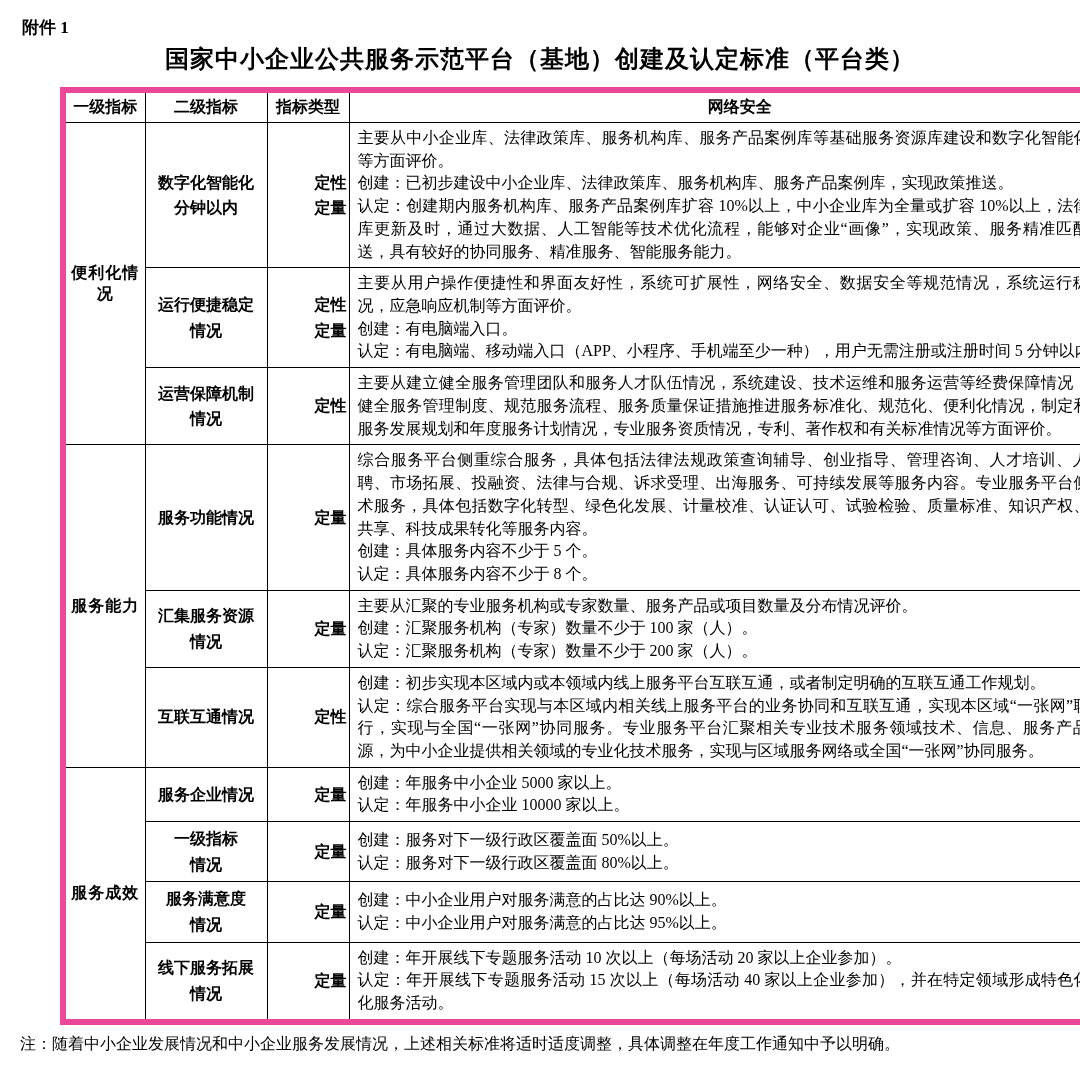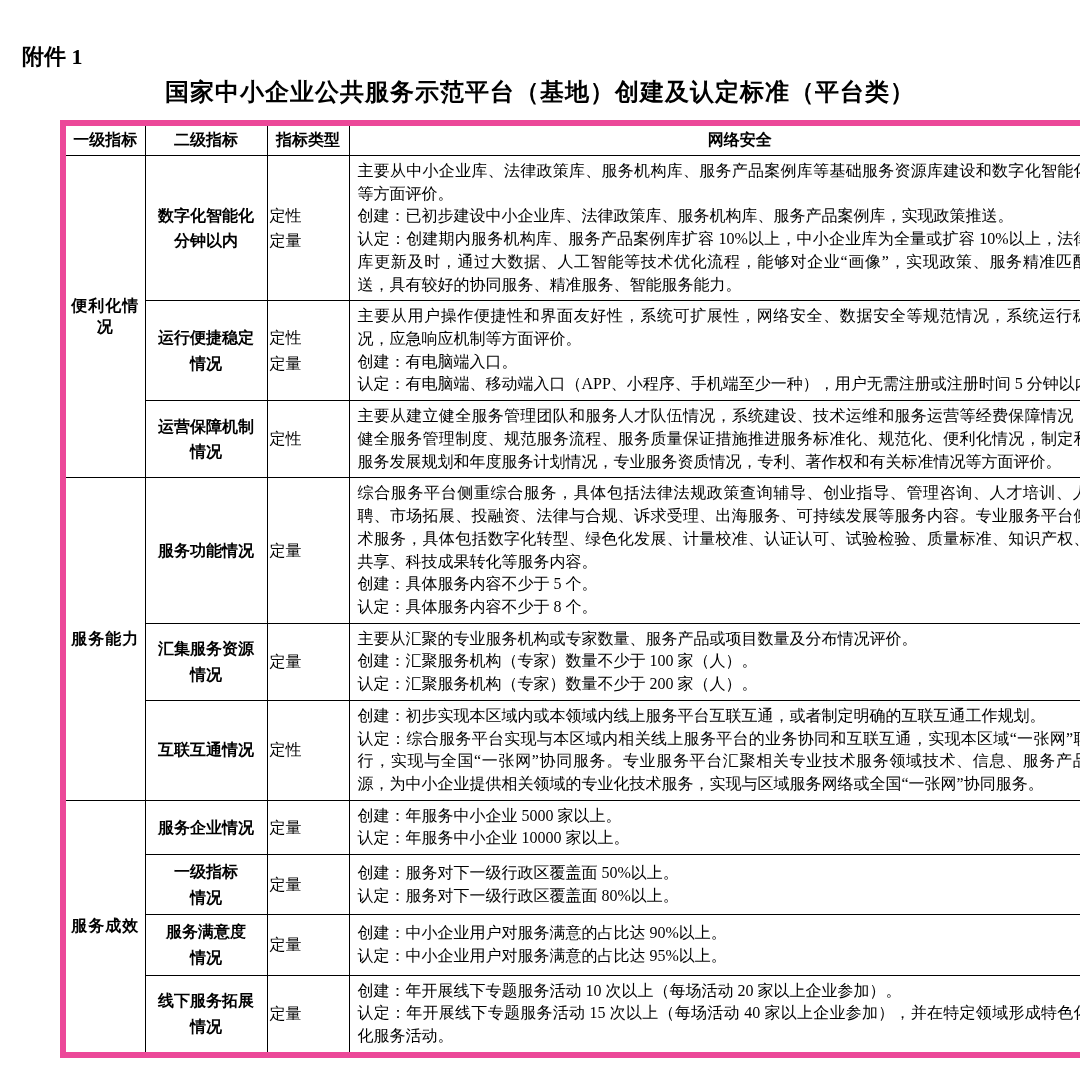--- a/index.html
+++ b/index.html
@@ -11,24 +11,23 @@
     font-family: "Liberation Serif", "DejaVu Serif", serif;
   }
   .page {
     width: 1080px;
     min-height: 1067px;
     box-sizing: border-box;
     padding: 12px 18px 10px 18px;
     background: #fff;
   }
   .attachment {
-    font-size: 22px;
+    font-size: 17px;
     font-weight: bold;
     padding: 4px 0 0 4px;
-    margin-top: 26px;
   }
   .title {
     text-align: center;
     font-size: 24px;
     font-weight: bold;
     margin: 4px 0 12px 0;
     letter-spacing: 1px;
   }
   table.standards-table {
     width: 1076px;
@@ -58,22 +57,22 @@
   }
   td.c2 {
     text-align: center;
     font-weight: bold;
     font-size: 16px;
     white-space: pre-line;
     line-height: 1.6;
     padding: 4px 2px;
   }
   td.c3 {
-    text-align: left;
-    font-weight: normal;
+    text-align: right;
+    font-weight: bold;
     font-size: 16px;
     white-space: pre-line;
     line-height: 1.6;
     padding: 4px 2px;
   }
   td.c4 {
     font-size: 16px;
     line-height: 1.42;
     white-space: pre-line;
     text-align: justify;

